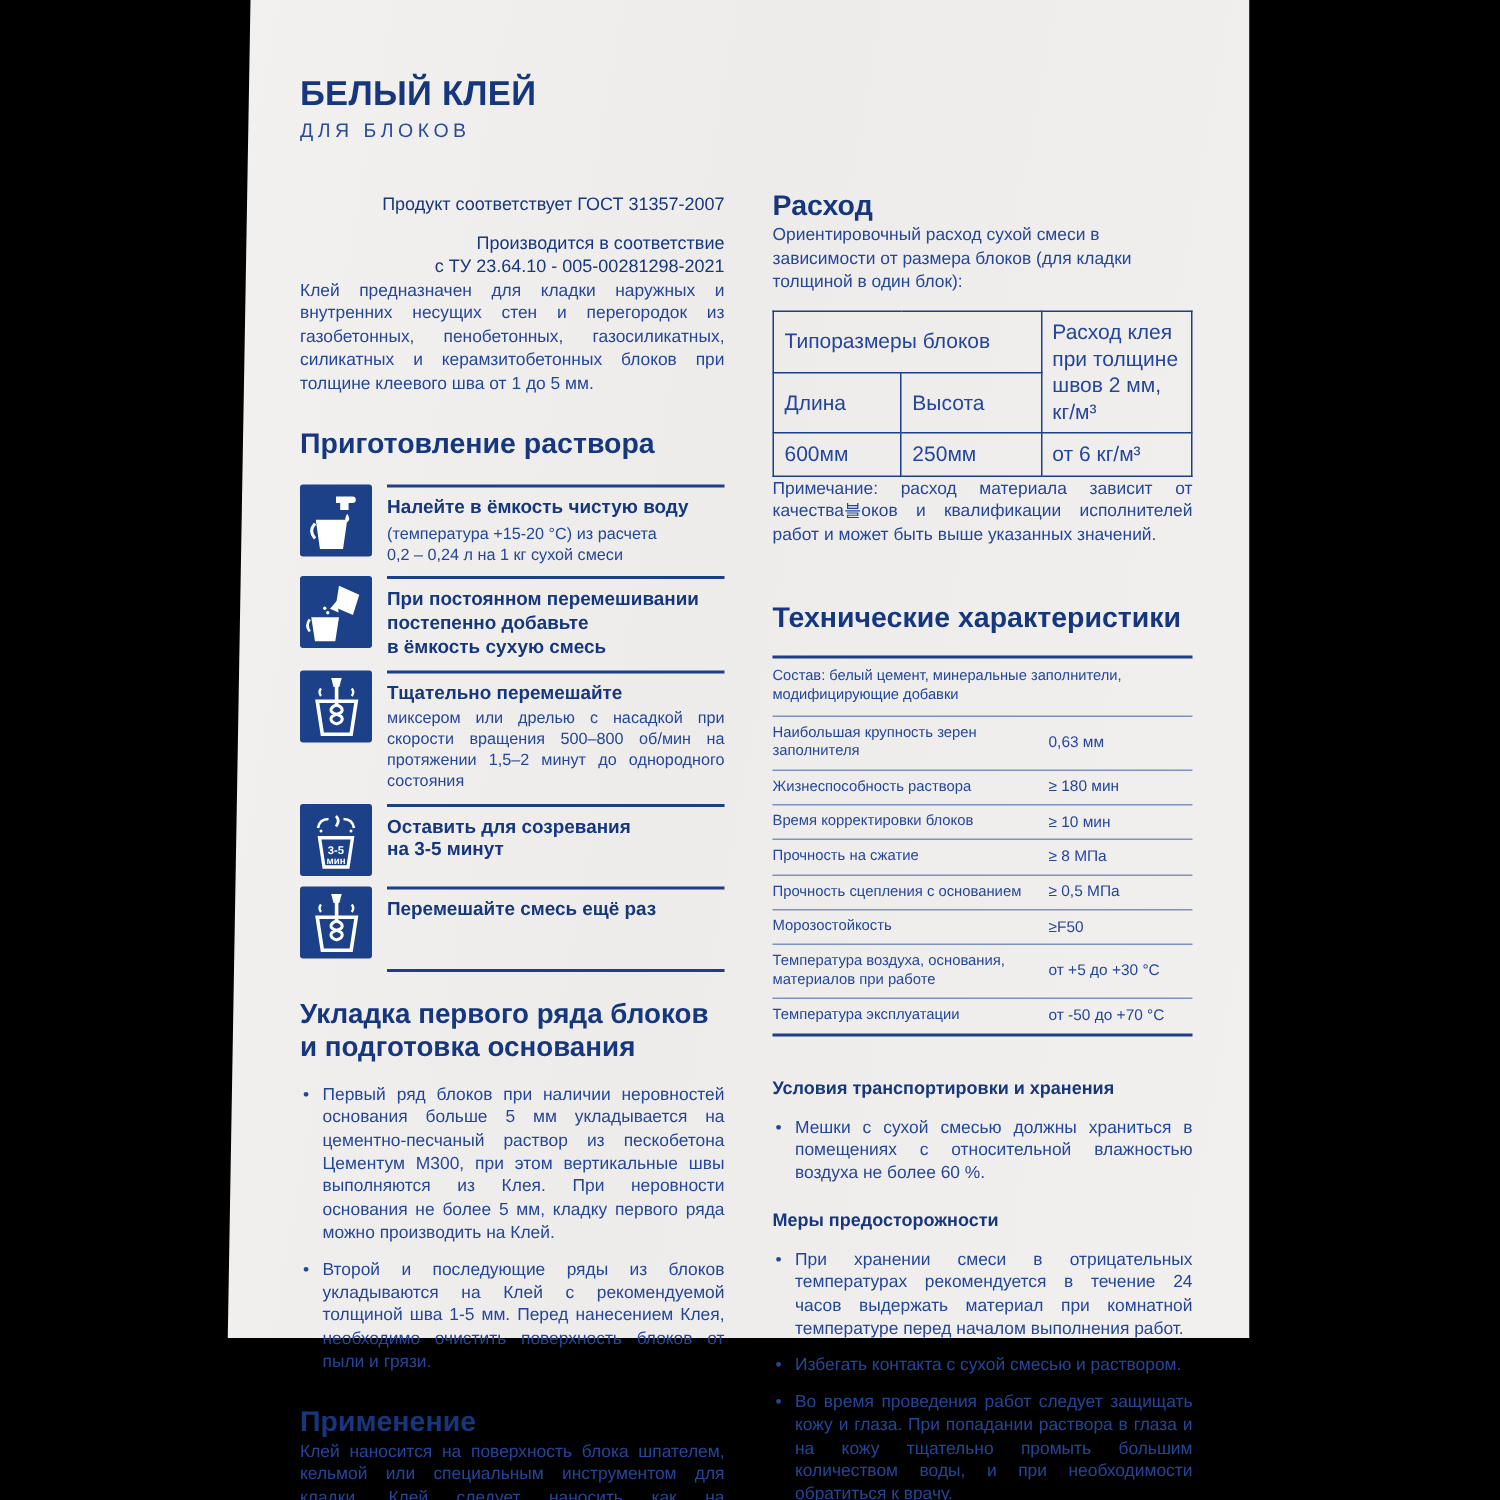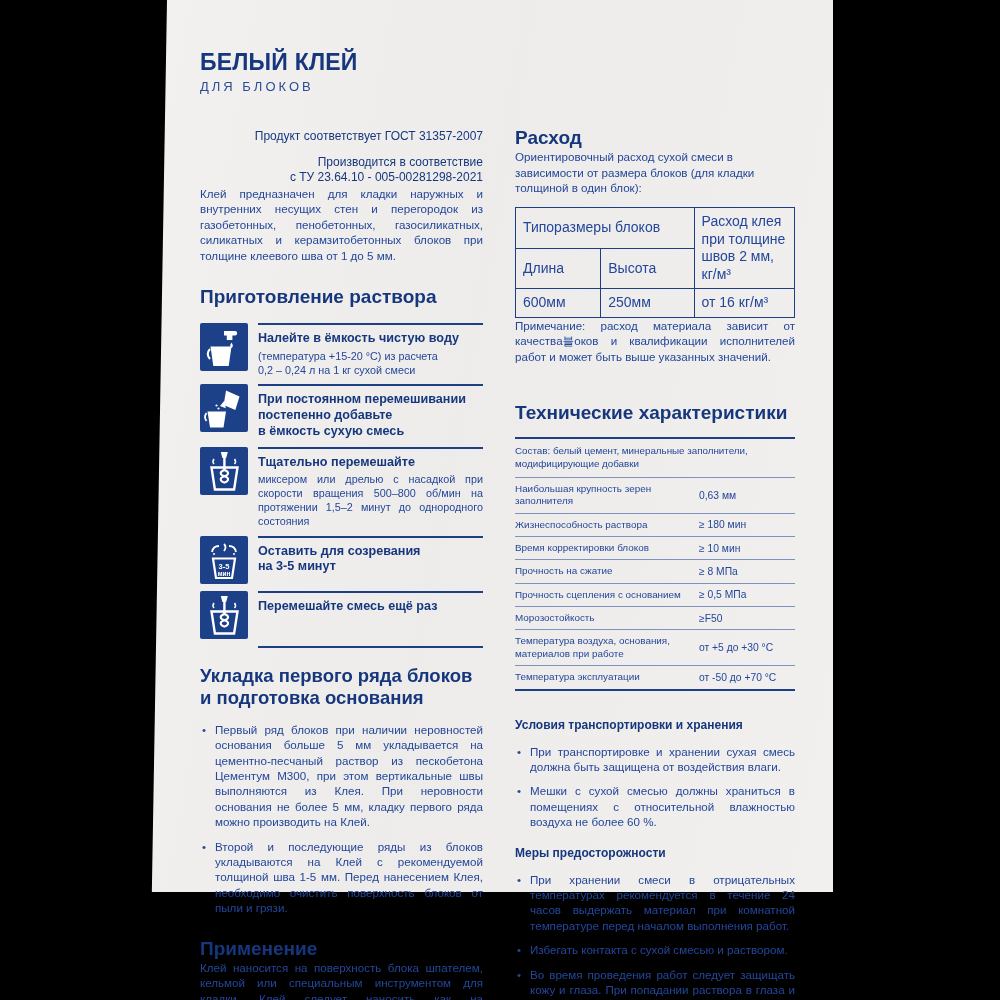--- a/index.html
+++ b/index.html
@@ -190,21 +190,21 @@
         <td colspan="2" style="width:64%">Типоразмеры блоков</td>
         <td rowspan="2" style="width:36%">Расход клея при толщине швов 2 мм, кг/м³</td>
       </tr>
       <tr>
         <td>Длина</td>
         <td>Высота</td>
       </tr>
       <tr>
         <td>600мм</td>
         <td>250мм</td>
-        <td>от 16 кг/м³</td>
+        <td>от 6 кг/м³</td>
       </tr>
     </tbody>
       </table>
 
     <p class="body note just">Примечание: расход материала зависит от качества블оков и квалификации исполнителей работ и может быть выше указанных значений.</p>
 
     <h2 class="tech-h">Технические характеристики</h2>
     <div class="tech-table">
       <div class="tech-comp">Состав: белый цемент, минеральные заполнители, модифицирующие добавки</div>
       <div class="tech-row">
@@ -237,21 +237,20 @@
         <div class="tech-value">от +5 до +30 °C</div>
       </div>
       <div class="tech-row">
         <div class="tech-label">Температура эксплуатации</div>
         <div class="tech-value">от -50 до +70 °C</div>
       </div>
     </div>
 
     <h3 class="storage-h">Условия транспортировки и хранения</h3>
     <ul class="bullets just">
-      <li>При транспортировке и хранении сухая смесь должна быть защищена от воздействия влаги.</li>
       <li>Мешки с сухой смесью должны храниться в помещениях с относительной влажностью воздуха не более 60 %.</li>
     </ul>
 
     <h3 class="prec-h">Меры предосторожности</h3>
     <ul class="bullets just">
       <li>При хранении смеси в отрицательных температурах рекомендуется в течение 24 часов выдержать материал при комнатной температуре перед началом выполнения работ.</li>
       <li>Избегать контакта с сухой смесью и раствором.</li>
       <li>Во время проведения работ следует защищать кожу и глаза. При попадании раствора в глаза и на кожу тщательно промыть большим количеством воды, и при необходимости обратиться к врачу.</li>
 
     </ul>

